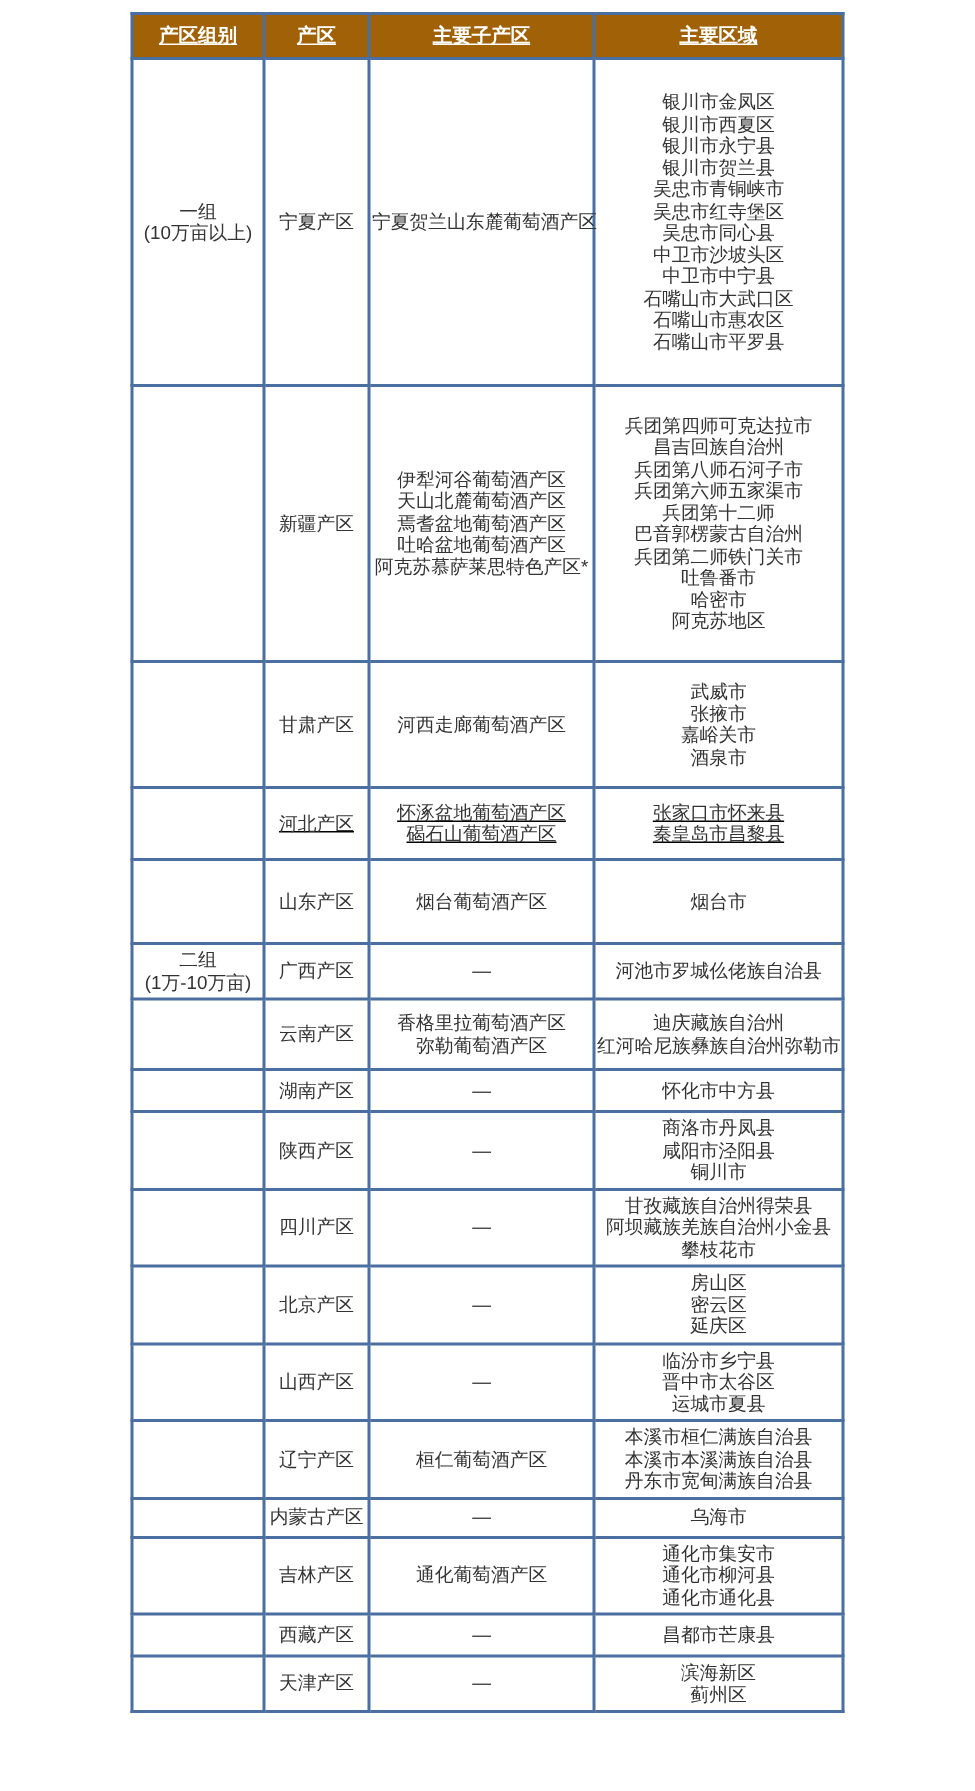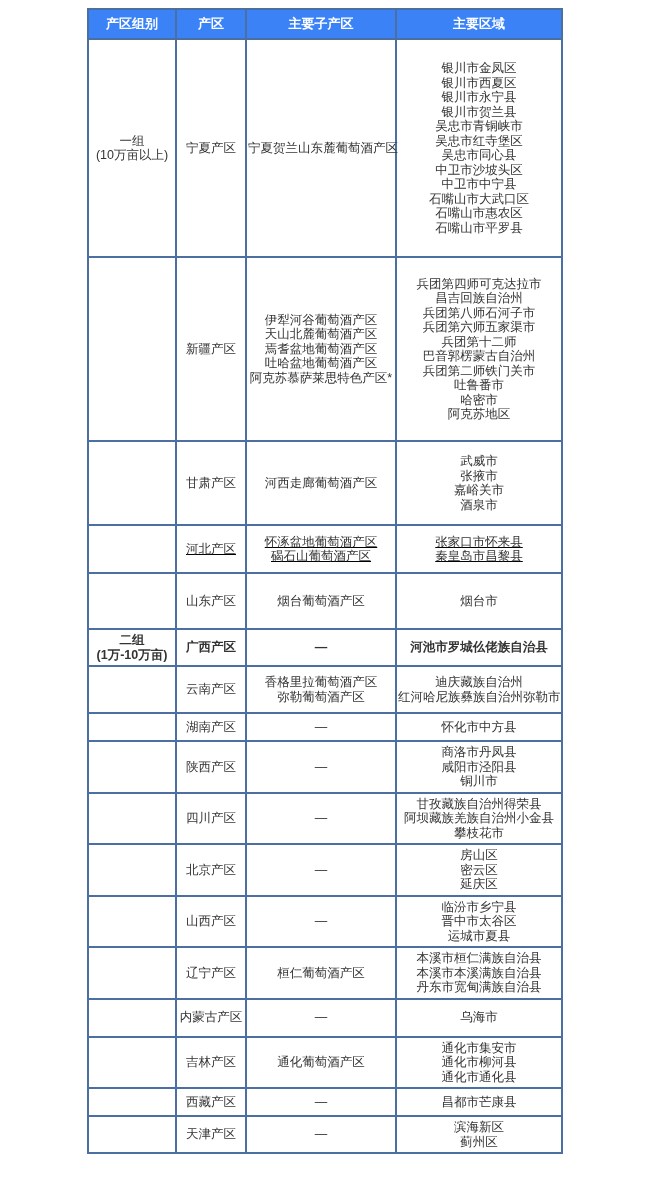--- a/index.html
+++ b/index.html
@@ -26,26 +26,27 @@
   table.region-table col.c3 { width: 150px; }
   table.region-table col.c4 { width: 166px; }
   table.region-table th,
   table.region-table td {
     border: 2px solid #4A6FA0;
     text-align: center;
     vertical-align: middle;
     box-sizing: border-box;
   }
   table.region-table th {
-    background: #3b82f6;
+    background: #a16207;
     color: #ffffff;
     font-size: 13px;
     font-weight: bold;
     height: 30px;
     padding: 2px;
+    text-decoration: underline;
   }
   table.region-table td {
     font-size: 12.5px;
     line-height: 14.5px;
     color: #333333;
     padding: 3px 1px;
     white-space: pre-line;
     word-break: keep-all;
   }
 </style>
@@ -123,21 +124,21 @@
 碣石山葡萄酒产区</td>
           <td>张家口市怀来县
 秦皇岛市昌黎县</td>
         </tr>
         <tr style="height: 56px;">
           <td></td>
           <td>山东产区</td>
           <td>烟台葡萄酒产区</td>
           <td>烟台市</td>
         </tr>
-        <tr style="height: 35px; font-weight: bold;">
+        <tr style="height: 35px;">
           <td>二组
 (1万-10万亩)</td>
           <td>广西产区</td>
           <td>—</td>
           <td>河池市罗城仫佬族自治县</td>
         </tr>
         <tr style="height: 47px; font-family: Liberation Serif, serif;">
           <td></td>
           <td>云南产区</td>
           <td>香格里拉葡萄酒产区
@@ -184,21 +185,21 @@
 运城市夏县</td>
         </tr>
         <tr style="height: 50px;">
           <td></td>
           <td>辽宁产区</td>
           <td>桓仁葡萄酒产区</td>
           <td>本溪市桓仁满族自治县
 本溪市本溪满族自治县
 丹东市宽甸满族自治县</td>
         </tr>
-        <tr style="height: 38px;">
+        <tr style="height: 26px;">
           <td></td>
           <td>内蒙古产区</td>
           <td>—</td>
           <td>乌海市</td>
         </tr>
         <tr style="height: 48px;">
           <td></td>
           <td>吉林产区</td>
           <td>通化葡萄酒产区</td>
           <td>通化市集安市

